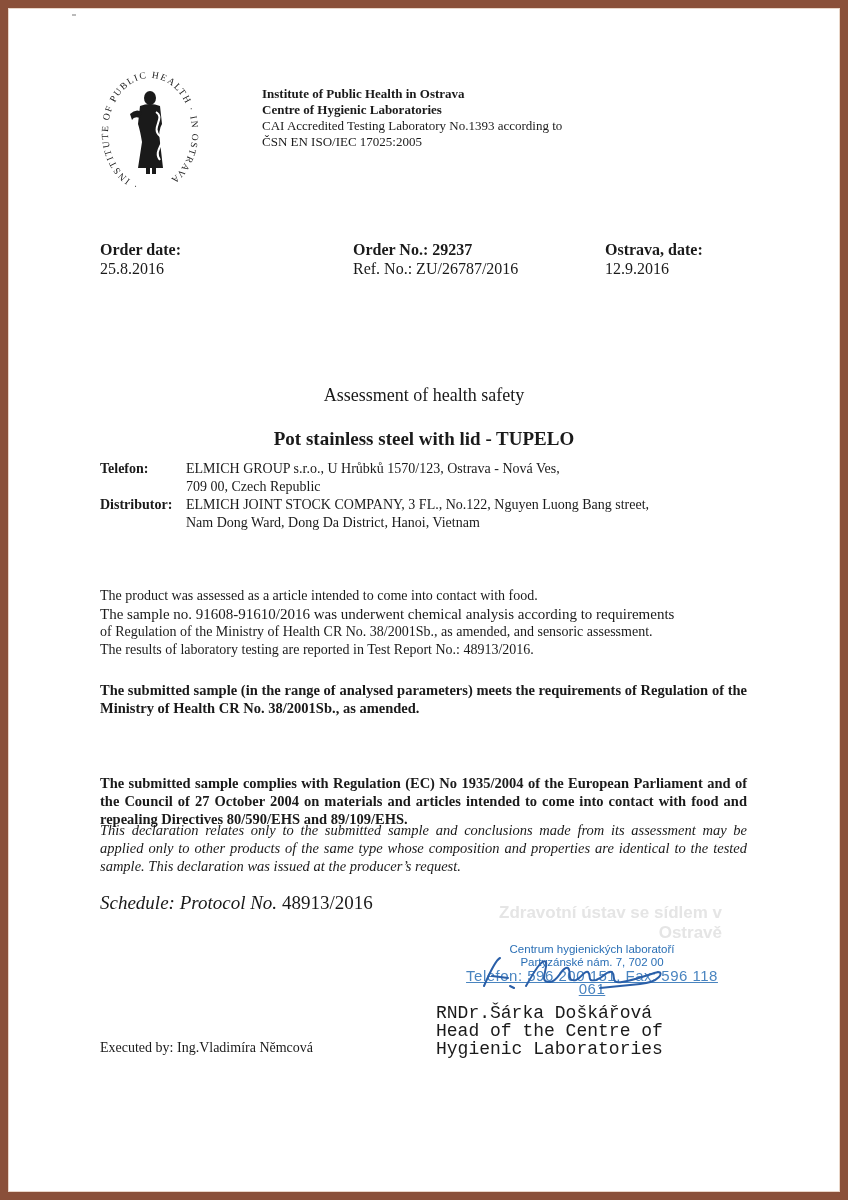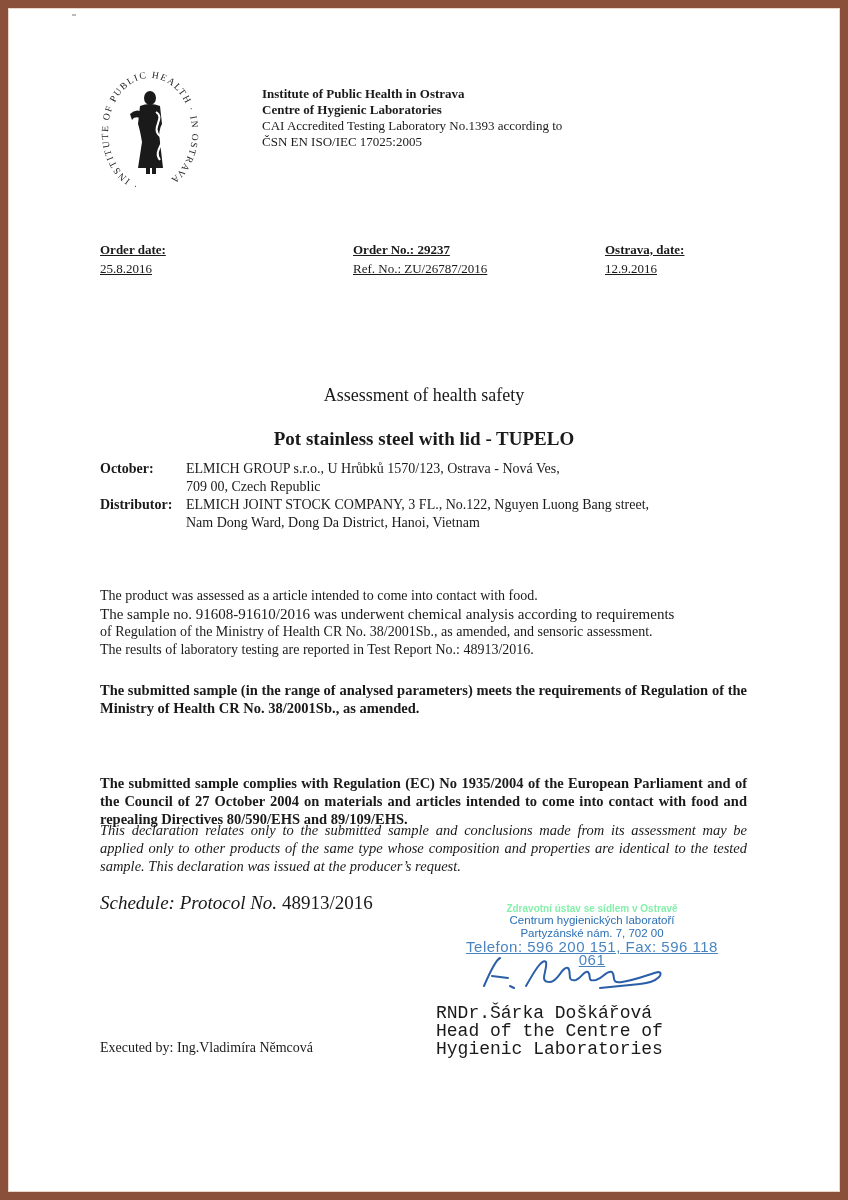--- a/index.html
+++ b/index.html
@@ -16,37 +16,37 @@
     }
     .page {
       position: absolute; left: 8px; top: 8px; width: 832px; height: 1184px;
       background: #ffffff;
       box-shadow: inset 0 0 0 1px #e9d6c8;
     }
     .abs { position: absolute; }
     .logo { left: 100px; top: 68px; width: 100px; height: 128px; }
     .inst { left: 262px; top: 86px; font-size: 13px; line-height: 16px; }
     .inst .b { font-weight: bold; }
-    .order { top: 240px; font-size: 13px; line-height: 19px; text-decoration: underline; }
+    .order { top: 240px; font-size: 16px; line-height: 19px; }
     .order .lbl { font-weight: bold; }
     .title { left: 0; width: 848px; top: 385px; text-align: center; font-size: 18px; }
     .subtitle { left: 0; width: 848px; top: 428px; text-align: center; font-size: 19px; font-weight: bold; }
     .parties { left: 100px; top: 460px; font-size: 14px; line-height: 18px; }
     .parties .row { display: flex; }
     .parties .k { font-weight: bold; width: 86px; flex-shrink: 0; }
     .parties .k.dist { width: 86px; }
     .parties .v { }
     .body1 { left: 100px; top: 570px; width: 650px; font-size: 14px; line-height: 18px; margin-top: 17px; }
     .bold1 { left: 100px; top: 681px; width: 647px; font-size: 14.5px; line-height: 18px; font-weight: bold; text-align: justify; text-align-last: left; }
     .bold2 { left: 100px; top: 736px; width: 647px; font-size: 14.5px; line-height: 18px; font-weight: bold; text-align: justify; text-align-last: left; margin-top: 38px; }
     .decl { left: 100px; top: 821px; width: 647px; font-size: 14.5px; line-height: 18px; font-style: italic; text-align: justify; text-align-last: left; }
     .sched { left: 100px; top: 892px; font-size: 19px; font-style: italic; }
     .sched .n { font-style: normal; }
     .stamp { left: 462px; top: 903px; width: 260px; color: #2a6fb5; font-family: "Liberation Sans", sans-serif; text-align: center; }
-    .stamp .l1 { font-size: 10px; font-weight: bold; color: #86efac; }
+    .stamp .l1 { font-size: 17px; font-weight: bold; color: #e5e5e5; text-align: right; }
     .stamp .l2, .stamp .l3 { font-size: 11.5px; line-height: 13px; }
     .stamp .l4 { font-size: 15px; line-height: 13px; letter-spacing: 0.5px; opacity: 0.85; text-decoration: underline; }
     .sig { left: 480px; top: 952px; width: 190px; height: 40px; }
     .exec { left: 100px; top: 1040px; font-size: 14px; }
     .signer { left: 436px; top: 1004px; width: 290px; text-align: left; font-size: 18px; line-height: 18px; font-family: Liberation Mono, monospace; }
     .mark { left: 72px; top: 14px; width: 4px; height: 2px; background: #bbb; }
   </style>
 </head>
 <body>
 
@@ -92,21 +92,21 @@
 <div class="abs order" style="left:605px;">
   <div class="lbl">Ostrava, date:</div>
   <div>12.9.2016</div>
 </div>
 
 <div class="abs title">Assessment of health safety</div>
 <div class="abs subtitle">Pot stainless steel with lid - TUPELO</div>
 
 <div class="abs parties">
   <div class="row">
-    <span class="k">October:</span>
+    <span class="k">Telefon:</span>
     <span class="v">ELMICH GROUP s.r.o., U Hrůbků 1570/123, Ostrava - Nová Ves,</span>
   </div>
   <div class="row">
     <span class="k"></span>
     <span class="v">709 00, Czech Republic</span>
   </div>
   <div class="row">
     <span class="k dist">Distributor:</span>
     <span class="v">ELMICH JOINT STOCK COMPANY, 3 FL., No.122, Nguyen Luong Bang street,</span>
   </div>

